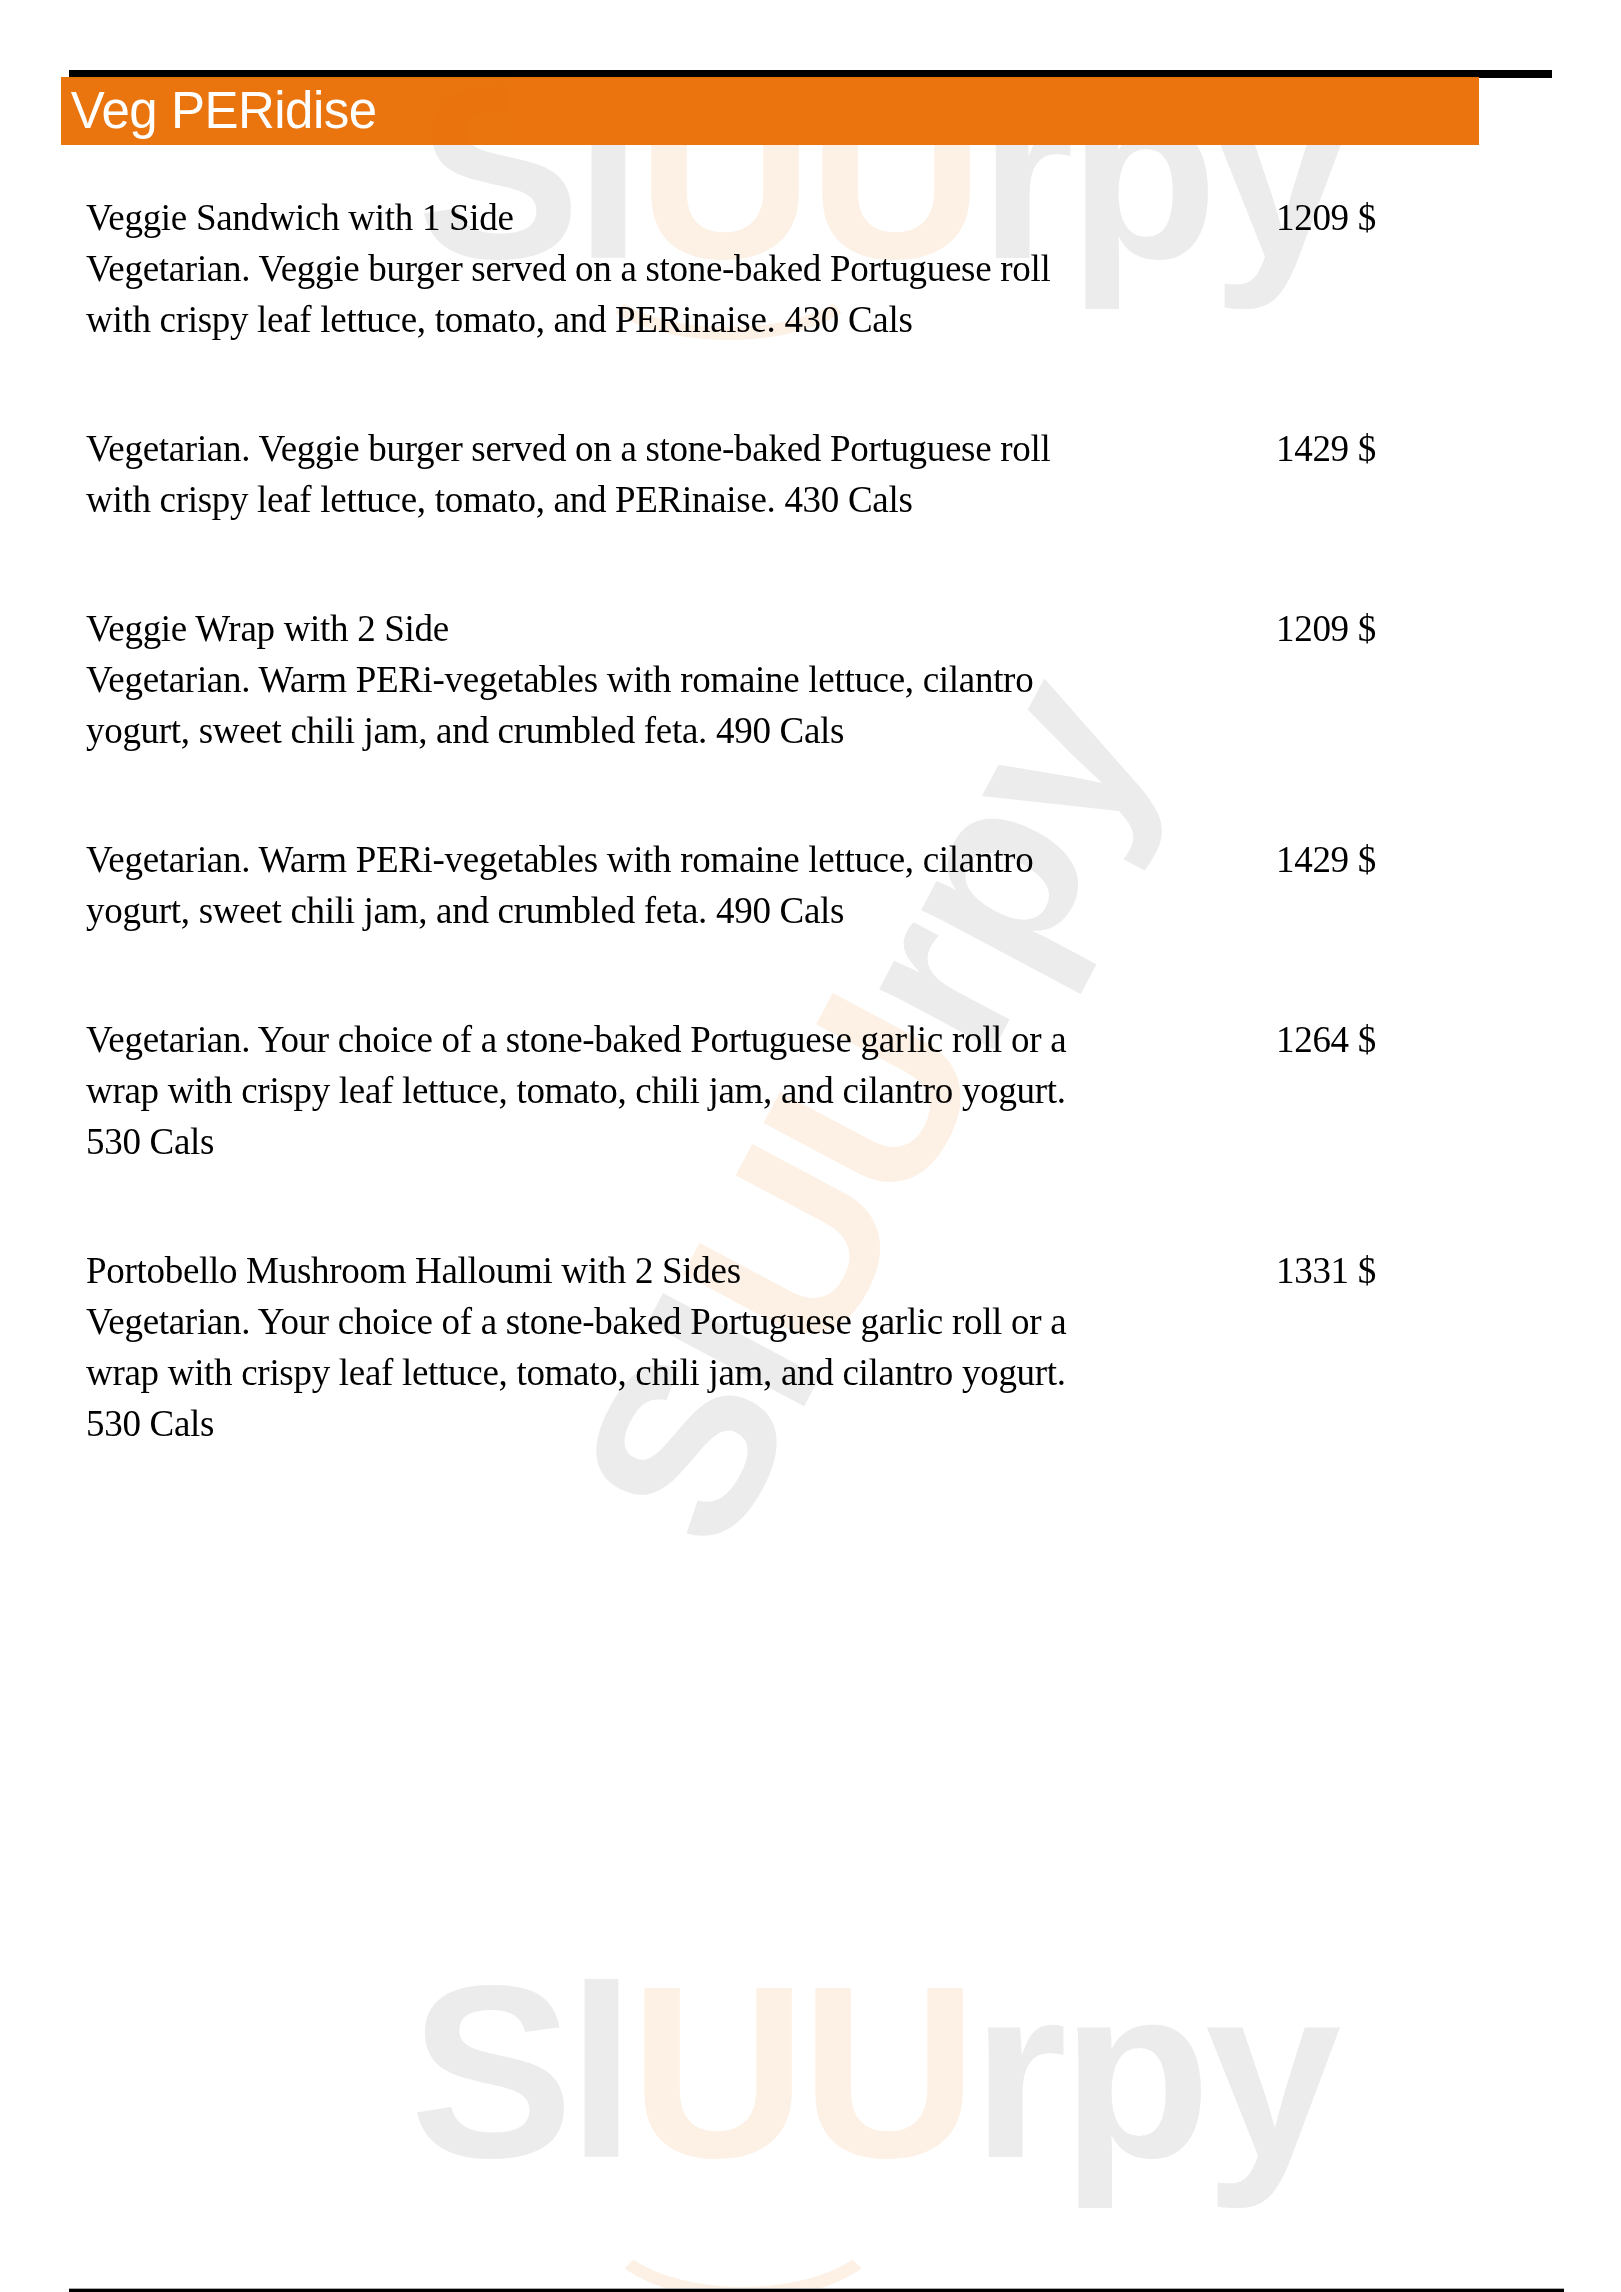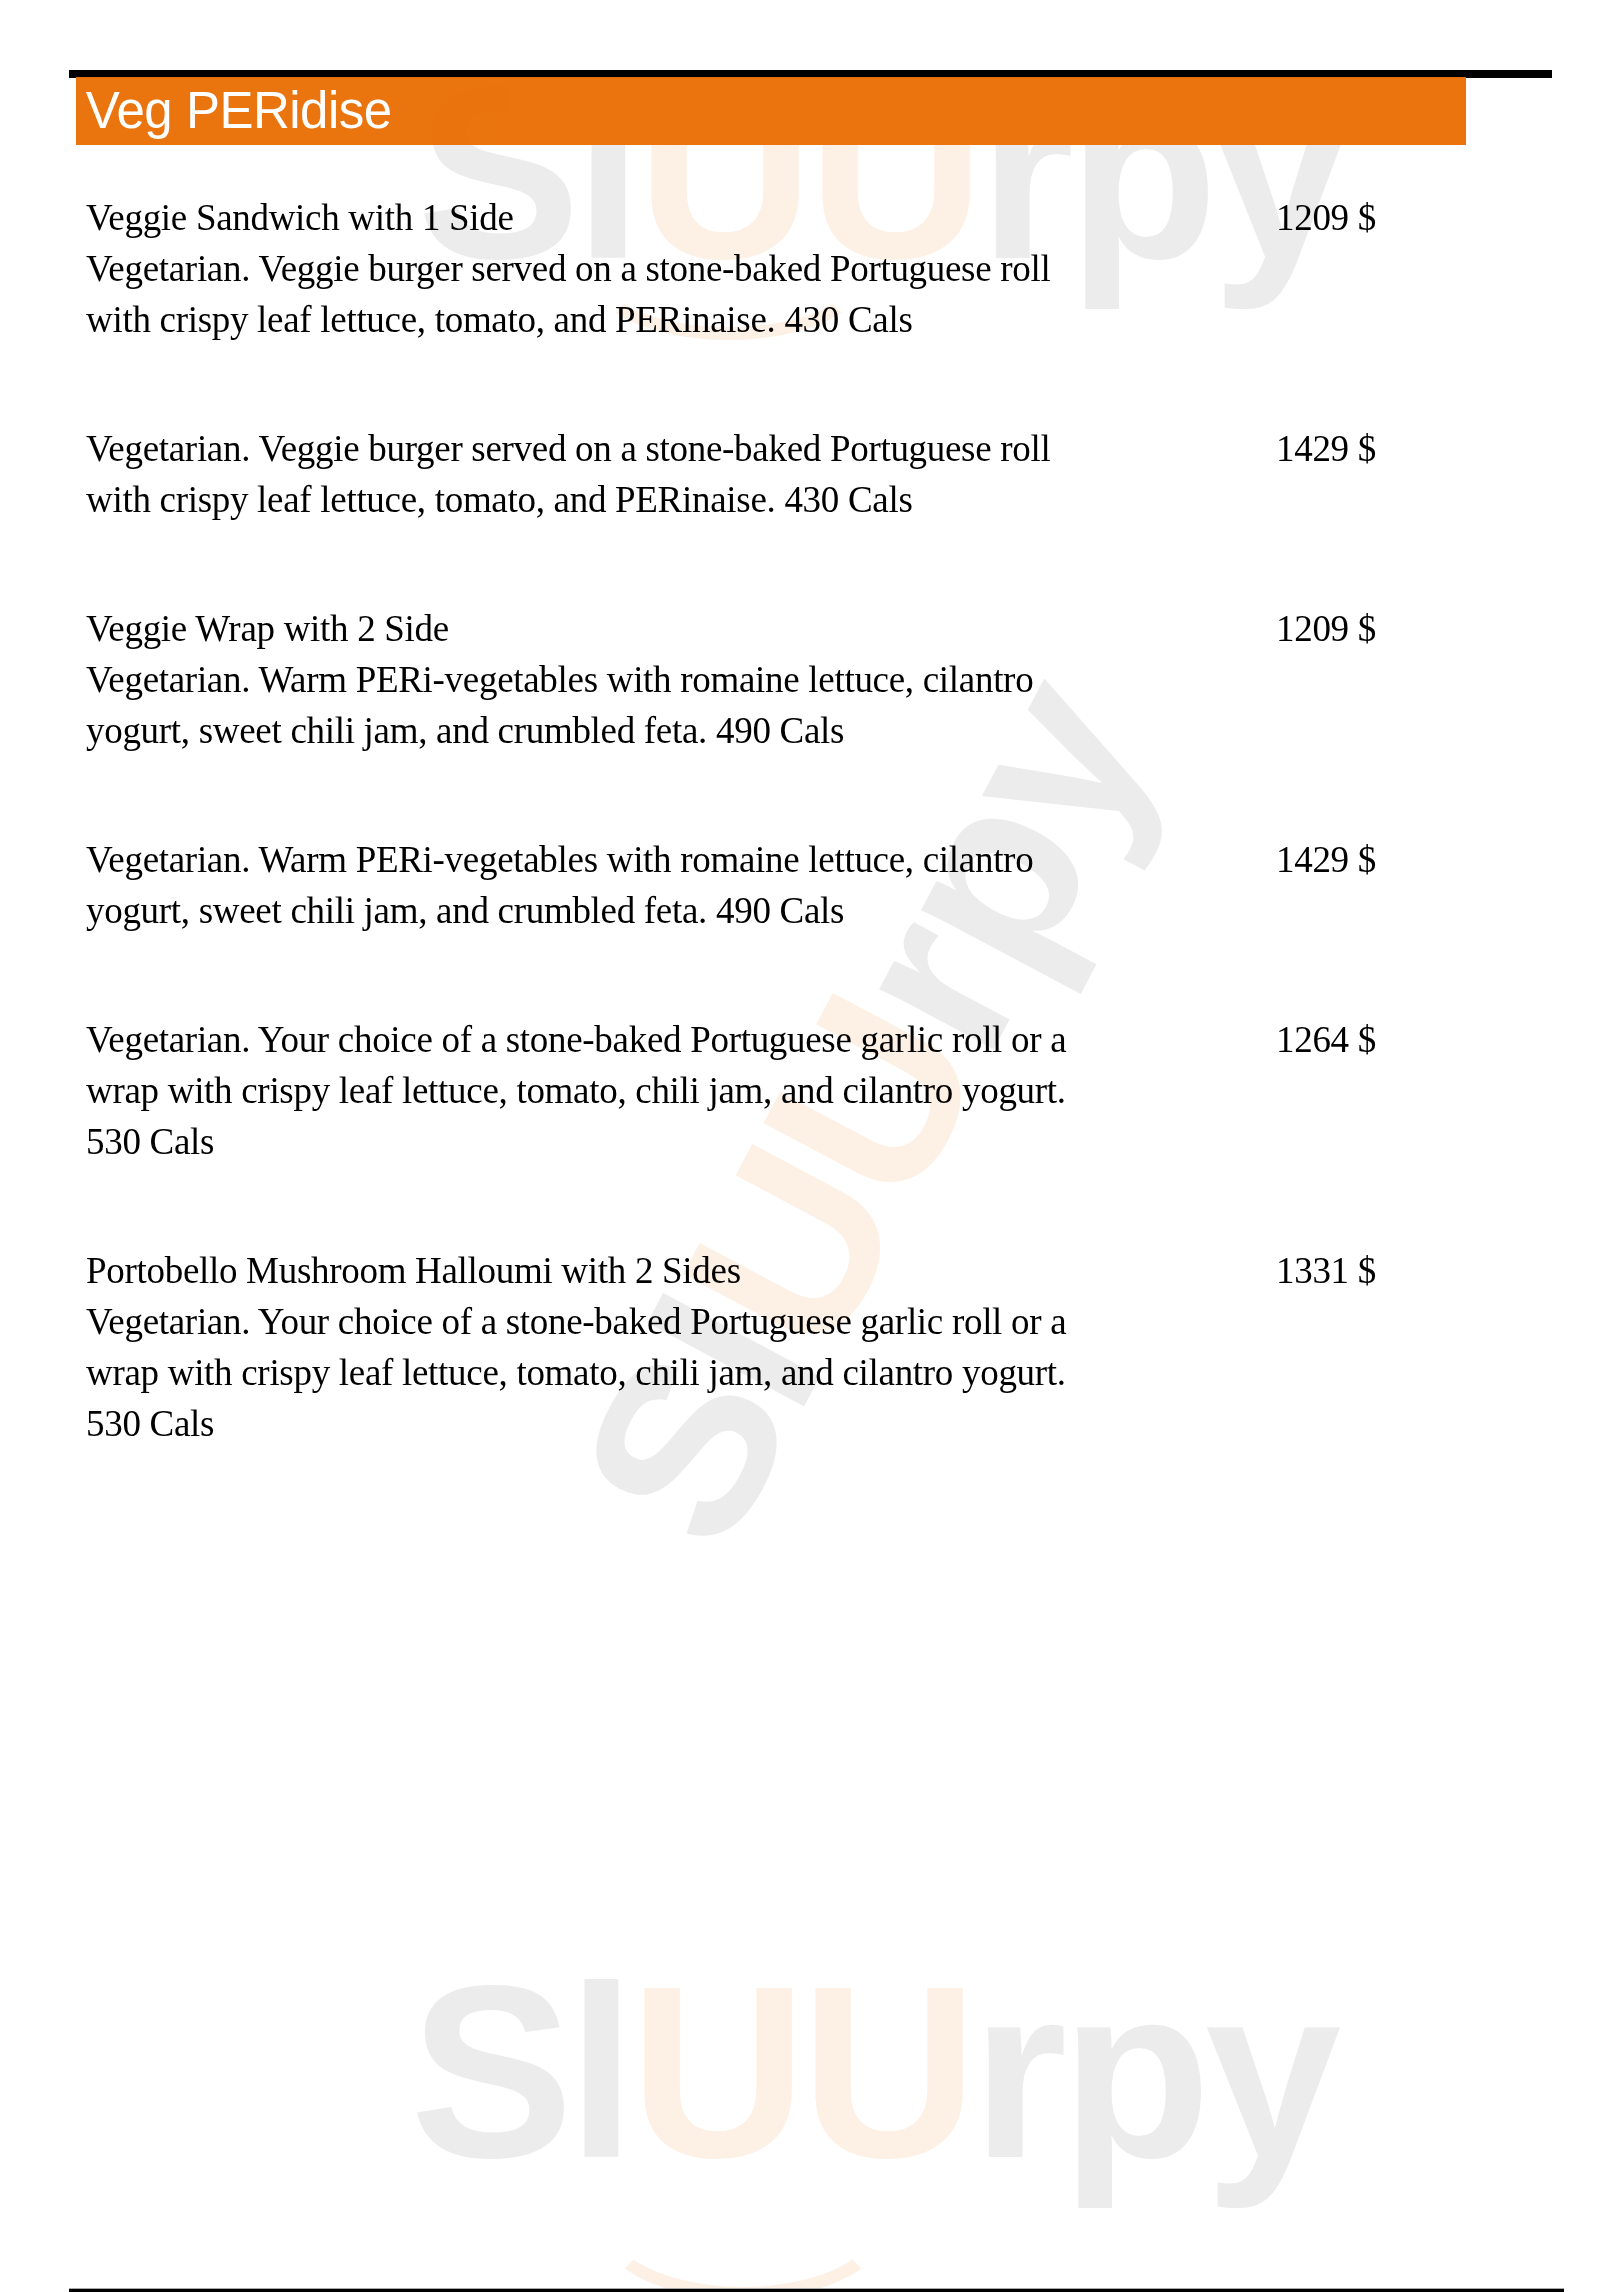--- a/index.html
+++ b/index.html
@@ -61,27 +61,28 @@
       position: absolute;
       left: 69px;
       top: 70px;
       width: 1483px;
       height: 7.8px;
       background: #000000;
       z-index: 2;
     }
     .section-header {
       position: absolute;
-      left: 76px;
+      left: 61px;
       top: 77px;
       width: 1390px;
       height: 68px;
       background: #ea7007;
       opacity: 0.97;
       z-index: 2;
+      padding-left: 28px;
     }
     .section-title {
       position: absolute;
       left: 9.8px;
       top: 5.9px;
       font-family: "Liberation Sans", "DejaVu Sans", sans-serif;
       font-size: 51px;
       line-height: 55px;
       color: #ffffff;
       letter-spacing: -0.5px;

